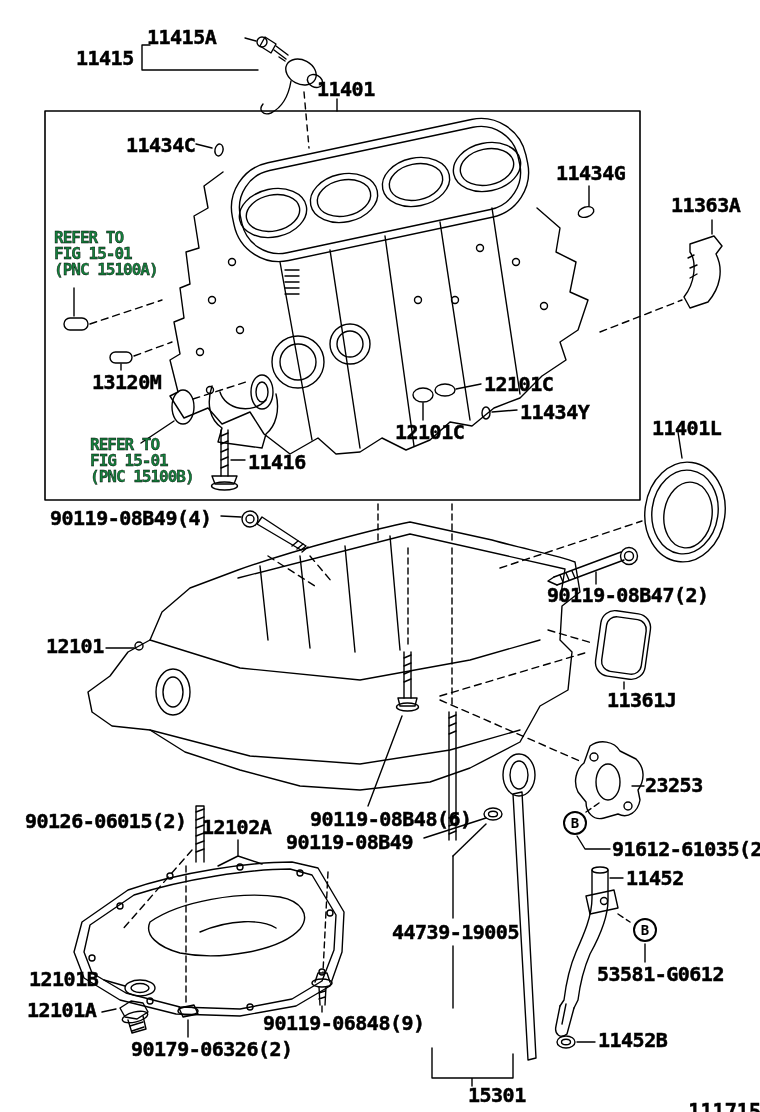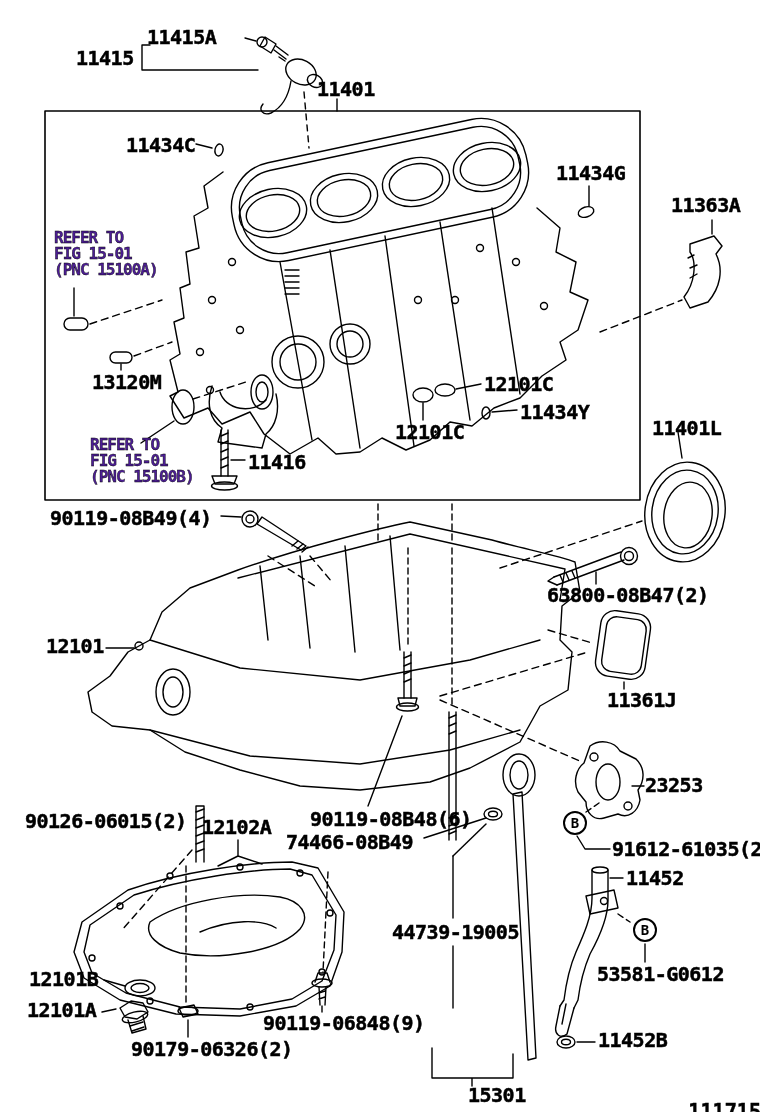--- a/index.html
+++ b/index.html
@@ -10,21 +10,21 @@
     font-family: "DejaVu Sans Mono", "Liberation Mono", monospace;
   }
   #art { position:absolute; left:0; top:0; z-index:1; }
   .lbl {
     position: absolute; z-index: 2; white-space: nowrap;
     font: 700 20px/1 "DejaVu Sans Mono", monospace;
     color:#000; -webkit-text-stroke: .5px #000; letter-spacing: -.5px;
   }
   .lbl.small { font-size:21px;margin-top:15px; -webkit-text-stroke:.3px #000; }
   .note {
-    position:absolute; z-index:2; color:#4c1d95;
+    position:absolute; z-index:2; color:#15803d;
     font: 700 16px/16px "DejaVu Sans Mono", monospace;
     -webkit-text-stroke:.4px #000; letter-spacing:-1px; white-space:nowrap;
   }
   .note span { display:block; }
   .bref {
     position:absolute; z-index:2; width:24px; height:24px;
     border: 2.2px solid #000; border-radius: 50%;
     color:#000; font: 700 14px/20px "DejaVu Sans Mono", monospace;
     text-align:center;
   }
@@ -279,28 +279,28 @@
   <div class="lbl" style="left:126px;top:135px">11434C</div>
   <div class="lbl" style="left:556px;top:163px">11434G</div>
   <div class="lbl" style="left:671px;top:195px">11363A</div>
   <div class="lbl" style="left:92px;top:372px">13120M</div>
   <div class="lbl" style="left:484px;top:374px">12101C</div>
   <div class="lbl" style="left:520px;top:402px">11434Y</div>
   <div class="lbl" style="left:395px;top:422px">12101C</div>
   <div class="lbl" style="left:248px;top:452px">11416</div>
   <div class="lbl" style="left:652px;top:418px">11401L</div>
   <div class="lbl" style="left:50px;top:508px">90119-08B49(4)</div>
-  <div class="lbl" style="left:547px;top:585px">63800-08B47(2)</div>
+  <div class="lbl" style="left:547px;top:585px">90119-08B47(2)</div>
   <div class="lbl" style="left:46px;top:636px">12101</div>
   <div class="lbl" style="left:607px;top:690px">11361J</div>
   <div class="lbl" style="left:645px;top:775px">23253</div>
   <div class="lbl" style="left:25px;top:811px">90126-06015(2)</div>
   <div class="lbl" style="left:202px;top:817px">12102A</div>
   <div class="lbl" style="left:310px;top:809px">90119-08B48(6)</div>
-  <div class="lbl" style="left:286px;top:832px">74466-08B49</div>
+  <div class="lbl" style="left:286px;top:832px">90119-08B49</div>
   <div class="lbl" style="left:612px;top:839px">91612-61035(2)</div>
   <div class="lbl" style="left:626px;top:868px">11452</div>
   <div class="lbl" style="left:392px;top:922px">44739-19005</div>
   <div class="lbl" style="left:597px;top:964px">53581-G0612</div>
   <div class="lbl" style="left:29px;top:969px">12101B</div>
   <div class="lbl" style="left:27px;top:1000px">12101A</div>
   <div class="lbl" style="left:263px;top:1013px">90119-06848(9)</div>
   <div class="lbl" style="left:131px;top:1039px">90179-06326(2)</div>
   <div class="lbl" style="left:598px;top:1030px">11452B</div>
   <div class="lbl" style="left:468px;top:1085px">15301</div>

